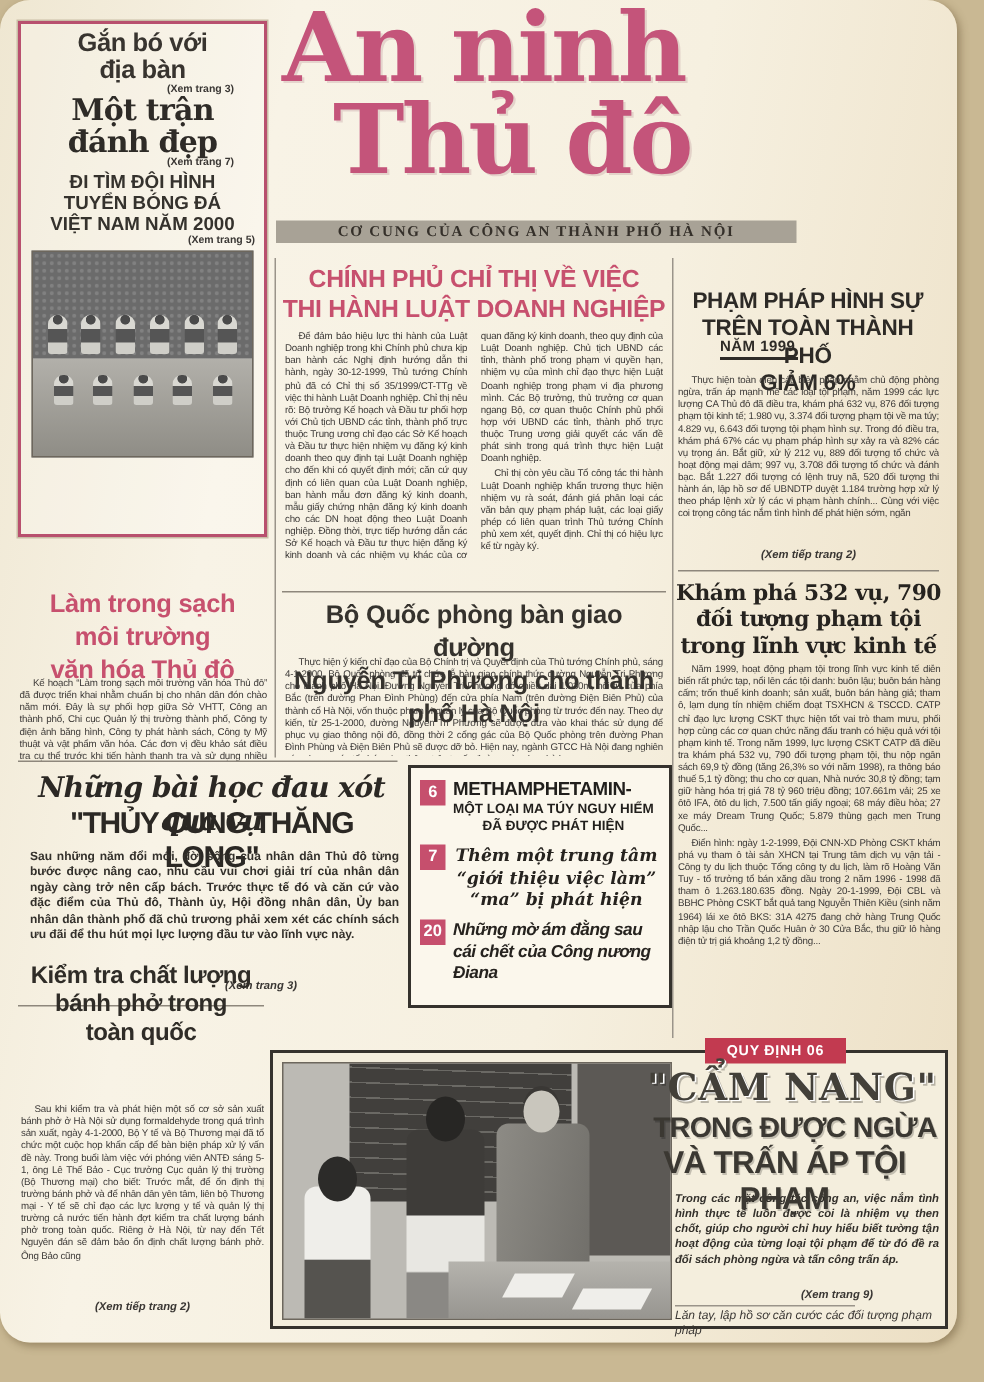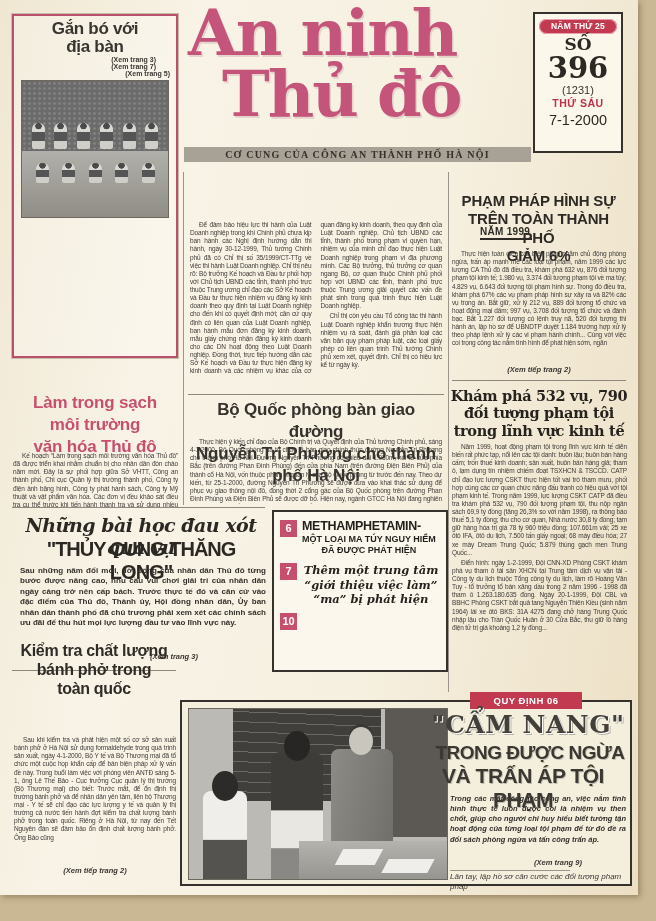--- a/index.html
+++ b/index.html
@@ -5,20 +5,21 @@
   html,body{margin:0;padding:0;}
   body{
     width:656px;height:921px;overflow:hidden;position:relative;
     background:#c9b893;
     font-family:"Liberation Sans",sans-serif;
   }
   .paper{
     position:absolute;left:0;top:0;width:638px;height:895px;
     background:linear-gradient(100deg,#efe7d2,#f8f3e6 25%,#f6f0e0 60%,#ecdfc4 100%);
     box-shadow:2px 2px 6px rgba(90,70,40,.45);
+    border-radius:20px;
   }
   .abs{position:absolute;}
   .pre{white-space:pre-line;}
   .ctr{text-align:center;}
   .body-txt{font-size:6.8px;line-height:1.32;color:#3d3a38;letter-spacing:-.1px;text-align:justify;overflow:hidden;}
   .body-sm{font-size:6.5px;line-height:1.25;color:#3d3a38;letter-spacing:-.15px;text-align:justify;overflow:hidden;}
   .body-sm p{margin:0 0 2px 0;text-indent:9px;}
   .ref{font-size:7.5px;font-weight:bold;font-style:italic;color:#3a3734;}
   .rule-h{background:#8e877c;height:1px;}
   .rule-v{background:#9a948a;width:1px;}
@@ -52,21 +53,21 @@
   
   .spot-box{left:272px;top:510px;width:176px;height:162px;border:2px solid #35322d;background:#fbf7ec;box-sizing:border-box;padding:8px 6px 4px 6px;}
   .spot-row{display:flex;margin-bottom:7px;}
   .spot-num{flex:0 0 17px;height:17px;background:#c64f6d;color:#fff;font-weight:800;font-size:11px;line-height:17px;text-align:center;margin-right:5px;}
   .spot-t6a{font-size:12.5px;font-weight:900;color:#211f1c;letter-spacing:-.3px;line-height:1.1;}
   .spot-t6b{font-size:9px;font-weight:800;color:#211f1c;line-height:1.25;}
   .spot-t7{font-family:"DejaVu Serif",serif;font-style:italic;font-weight:700;font-size:11.5px;color:#26231f;line-height:1.25;}
   .spot-t10{font-size:11.5px;font-style:italic;font-weight:800;color:#26231f;line-height:1.25;letter-spacing:-.3px;}
   
   .bot-box{left:180px;top:700px;width:452px;height:186px;border:2px solid #35322d;background:#f4eedd;box-sizing:border-box;}
-  .qd-badge{left:288px;top:-10px;width:112px;height:17px;background:#c23a50;color:#fff;font-size:9.5px;font-weight:800;line-height:17px;text-align:center;letter-spacing:.5px;}
+  .qd-badge{left:288px;top:-10px;width:94px;height:17px;background:#c23a50;color:#fff;font-size:9.5px;font-weight:800;line-height:17px;text-align:center;letter-spacing:.5px;}
   .cn-t1{font-family:"DejaVu Serif",serif;font-weight:900;font-size:25px;color:#434039;letter-spacing:.5px;text-shadow:1px 1px 0 #fff,2px 2px 0 rgba(0,0,0,.25);}
   .cn-t2{font-weight:900;font-size:19px;color:#3b3832;letter-spacing:-.5px;text-shadow:1px 1px 0 rgba(0,0,0,.2);}
   .cn-t3{font-weight:900;font-size:21px;color:#3b3832;letter-spacing:-.5px;text-shadow:1px 1px 0 rgba(0,0,0,.2);}
   .cn-body{font-size:7.5px;font-weight:bold;font-style:italic;line-height:1.35;color:#33302b;text-align:justify;}
   .caption{font-size:8px;font-style:italic;color:#3a3734;line-height:1.3;}
   
   .photo{overflow:hidden;position:relative;border:1px solid #6d675d;background:#9c9c9c;}
   .crowd{position:absolute;left:0;top:0;right:0;height:52%;
     background-color:#6b6b6b;
     background-image:radial-gradient(#818181 1px,transparent 1.6px);background-size:5px 5px;}
@@ -87,21 +88,26 @@
 </style>
 </head>
 <body>
 
 <div class="paper">
 
   <div class="abs teaser-box">
     <div class="teaser-t1 ctr pre">Gắn bó với
 địa bàn</div>
     <div class="teaser-ref">(Xem trang 3)</div>
+    <div class="teaser-t2 ctr pre">Một trận
+đánh đẹp</div>
     <div class="teaser-ref">(Xem trang 7)</div>
+    <div class="teaser-t3 ctr pre" style="margin-top:2px;">ĐI TÌM ĐỘI HÌNH
+TUYỂN BÓNG ĐÁ
+VIỆT NAM NĂM 2000</div>
     <div class="teaser-ref ctr" style="padding-right:0;">(Xem trang 5)</div>
     <div class="photo" style="margin:3px auto 0;width:146px;height:136px;">
       <div class="crowd"></div>
       <div class="pitch"></div>
       <div class="prow" style="top:42px;">
         <div class="player"></div>
           <div class="player"></div>
           <div class="player"></div>
           <div class="player"></div>
           <div class="player"></div>
@@ -116,41 +122,35 @@
       </div>
     </div>
   </div>
 
   <div class="abs" style="left:188px;top:2px;width:340px;height:144px;">
     <div class="mast-line" style="font-size:64px;line-height:62px;">An ninh</div>
     <div class="mast-line" style="font-size:64px;line-height:60px;margin-left:34px;">Thủ đô</div>
   </div>
   <div class="abs organ-bar">CƠ CUNG CỦA CÔNG AN THÀNH PHỐ HÀ NỘI</div>
 
-  <div class="abs issue-box">
-    <div class="issue-pill">NĂM THỨ 25</div>
-    <div class="issue-so">SỐ</div>
-    <div class="issue-num">396</div>
-    <div class="issue-sub">(1231)</div>
-    <div class="issue-day">THỨ SÁU</div>
-    <div class="issue-date">7-1-2000</div>
-  </div>
 
   <div class="abs rule-v" style="left:183px;top:172px;height:333px;"></div>
   <div class="abs rule-v" style="left:448px;top:172px;height:520px;"></div>
 
   <div class="abs hl-lam ctr pre" style="left:12px;top:392px;width:166px;">Làm trong sạch
 môi trường
 văn hóa Thủ đô</div>
   <div class="abs body-txt" style="left:13px;top:362px;width:0;height:0;"></div>
   <div class="abs body-txt" style="left:13px;top:452px;width:165px;height:54px;"></div>
   <div class="abs body-sm" style="left:13px;top:452px;width:165px;height:56px;">
     <p>Kế hoạch “Làm trong sạch môi trường văn hóa Thủ đô” đã được triển khai nhằm chuẩn bị cho nhân dân đón chào năm mới. Đây là sự phối hợp giữa Sở VHTT, Công an thành phố, Chi cục Quản lý thị trường thành phố, Công ty điện ảnh băng hình, Công ty phát hành sách, Công ty Mỹ thuật và vật phẩm văn hóa. Các đơn vị đều khảo sát điều tra cụ thể trước khi tiến hành thanh tra và sử dụng nhiều biện pháp có hiệu quả. Tổng kiểm tra đã được tiến hành ở 535 cơ sở kinh doanh dịch vụ văn hóa, trong đó lập biên bản vi phạm hành chính 93 trường hợp, thu giữ rất nhiều sách in lậu, sách mê tín dị đoan, lịch, băng đĩa... Có 27 cơ sở kinh doanh không có giấy phép bị đình chỉ hoạt động, trong đó phần lớn là kinh doanh xuất bản phẩm. 73 băng - rôn và cờ phướn không phép, quá hạn và treo sai quy định được tháo dỡ.</p>
   </div>
 
+  <div class="abs hl-chinhphu ctr pre" style="left:188px;top:176px;width:256px;">CHÍNH PHỦ CHỈ THỊ VỀ VIỆC
+THI HÀNH LUẬT DOANH NGHIỆP</div>
   <div class="abs body-sm" style="left:190px;top:221px;width:252px;height:170px;column-count:2;column-gap:9px;">
     <p>Để đảm bảo hiệu lực thi hành của Luật Doanh nghiệp trong khi Chính phủ chưa kịp ban hành các Nghị định hướng dẫn thi hành, ngày 30-12-1999, Thủ tướng Chính phủ đã có Chỉ thị số 35/1999/CT-TTg về việc thi hành Luật Doanh nghiệp. Chỉ thị nêu rõ: Bộ trưởng Kế hoạch và Đầu tư phối hợp với Chủ tịch UBND các tỉnh, thành phố trực thuộc Trung ương chỉ đạo các Sở Kế hoạch và Đầu tư thực hiện nhiệm vụ đăng ký kinh doanh theo quy định tại Luật Doanh nghiệp cho đến khi có quyết định mới; căn cứ quy định có liên quan của Luật Doanh nghiệp, ban hành mẫu đơn đăng ký kinh doanh, mẫu giấy chứng nhận đăng ký kinh doanh cho các DN hoạt động theo Luật Doanh nghiệp. Đồng thời, trực tiếp hướng dẫn các Sở Kế hoạch và Đầu tư thực hiện đăng ký kinh doanh và các nhiệm vụ khác của cơ quan đăng ký kinh doanh, theo quy định của Luật Doanh nghiệp. Chủ tịch UBND các tỉnh, thành phố trong phạm vi quyền hạn, nhiệm vụ của mình chỉ đạo thực hiện Luật Doanh nghiệp trong phạm vi địa phương mình. Các Bộ trưởng, thủ trưởng cơ quan ngang Bộ, cơ quan thuộc Chính phủ phối hợp với UBND các tỉnh, thành phố trực thuộc Trung ương giải quyết các vấn đề phát sinh trong quá trình thực hiện Luật Doanh nghiệp.</p>
     <p>Chỉ thị còn yêu cầu Tổ công tác thi hành Luật Doanh nghiệp khẩn trương thực hiện nhiệm vụ rà soát, đánh giá phân loại các văn bản quy phạm pháp luật, các loại giấy phép có liên quan trình Thủ tướng Chính phủ xem xét, quyết định. Chỉ thị có hiệu lực kể từ ngày ký.</p>
   </div>
   <div class="abs rule-h" style="left:188px;top:394px;width:256px;"></div>
 
   <div class="abs hl-bq ctr pre" style="left:188px;top:399px;width:256px;">Bộ Quốc phòng bàn giao đường
 Nguyễn Tri Phương cho thành phố Hà Nội</div>
   <div class="abs body-sm" style="left:190px;top:438px;width:252px;height:66px;">
     <p>Thực hiện ý kiến chỉ đạo của Bộ Chính trị và Quyết định của Thủ tướng Chính phủ, sáng 4-1-2000, Bộ Quốc phòng đã tổ chức lễ bàn giao chính thức đường Nguyễn Tri Phương cho thành phố Hà Nội. Đường Nguyễn Tri Phương có chiều dài 1.030m, nối từ cửa phía Bắc (trên đường Phan Đình Phùng) đến cửa phía Nam (trên đường Điện Biên Phủ) của thành cổ Hà Nội, vốn thuộc phạm vi quản lý của Bộ Quốc phòng từ trước đến nay. Theo dự kiến, từ 25-1-2000, đường Nguyễn Tri Phương sẽ được đưa vào khai thác sử dụng để phục vụ giao thông nội đô, đồng thời 2 cổng gác của Bộ Quốc phòng trên đường Phan Đình Phùng và Điện Biên Phủ sẽ được dỡ bỏ. Hiện nay, ngành GTCC Hà Nội đang nghiên cứu phương án tổ chức giao thông trên tuyến đường này cho phù hợp.</p>
@@ -189,21 +189,22 @@
         <div class="spot-t6a">METHAMPHETAMIN-</div>
         <div class="spot-t6b pre ctr">MỘT LOẠI MA TÚY NGUY HIỂM
 ĐÃ ĐƯỢC PHÁT HIỆN</div>
       </div>
     </div>
     <div class="spot-row">
       <div class="spot-num">7</div>
       <div class="spot-t7 ctr">Thêm một trung tâm “giới thiệu việc làm” “ma” bị phát hiện</div>
     </div>
     <div class="spot-row">
-      <div class="spot-num">10</div>
+      <div class="spot-num">20</div>
+      <div class="spot-t10">Những mờ ám đằng sau cái chết của Công nương Điana</div>
     </div>
   </div>
 
   <div class="abs rule-h" style="left:12px;top:670px;width:164px;"></div>
   <div class="abs hl-kiem ctr pre" style="left:12px;top:641px;width:164px;text-align:center;">Kiểm tra chất lượng
 bánh phở trong
 toàn quốc</div>
   <div class="abs body-sm" style="left:14px;top:736px;width:162px;height:122px;">
     <p>Sau khi kiểm tra và phát hiện một số cơ sở sản xuất bánh phở ở Hà Nội sử dụng formaldehyde trong quá trình sản xuất, ngày 4-1-2000, Bộ Y tế và Bộ Thương mại đã tổ chức một cuộc họp khẩn cấp để bàn biện pháp xử lý vấn đề này. Trong buổi làm việc với phóng viên ANTĐ sáng 5-1, ông Lê Thế Bảo - Cục trưởng Cục quản lý thị trường (Bộ Thương mại) cho biết: Trước mắt, để ổn định thị trường bánh phở và để nhân dân yên tâm, liên bộ Thương mại - Y tế sẽ chỉ đạo các lực lượng y tế và quản lý thị trường cả nước tiến hành đợt kiểm tra chất lượng bánh phở trong toàn quốc. Riêng ở Hà Nội, từ nay đến Tết Nguyên đán sẽ đảm bảo ổn định chất lượng bánh phở. Ông Bảo cũng</p>
   </div>

